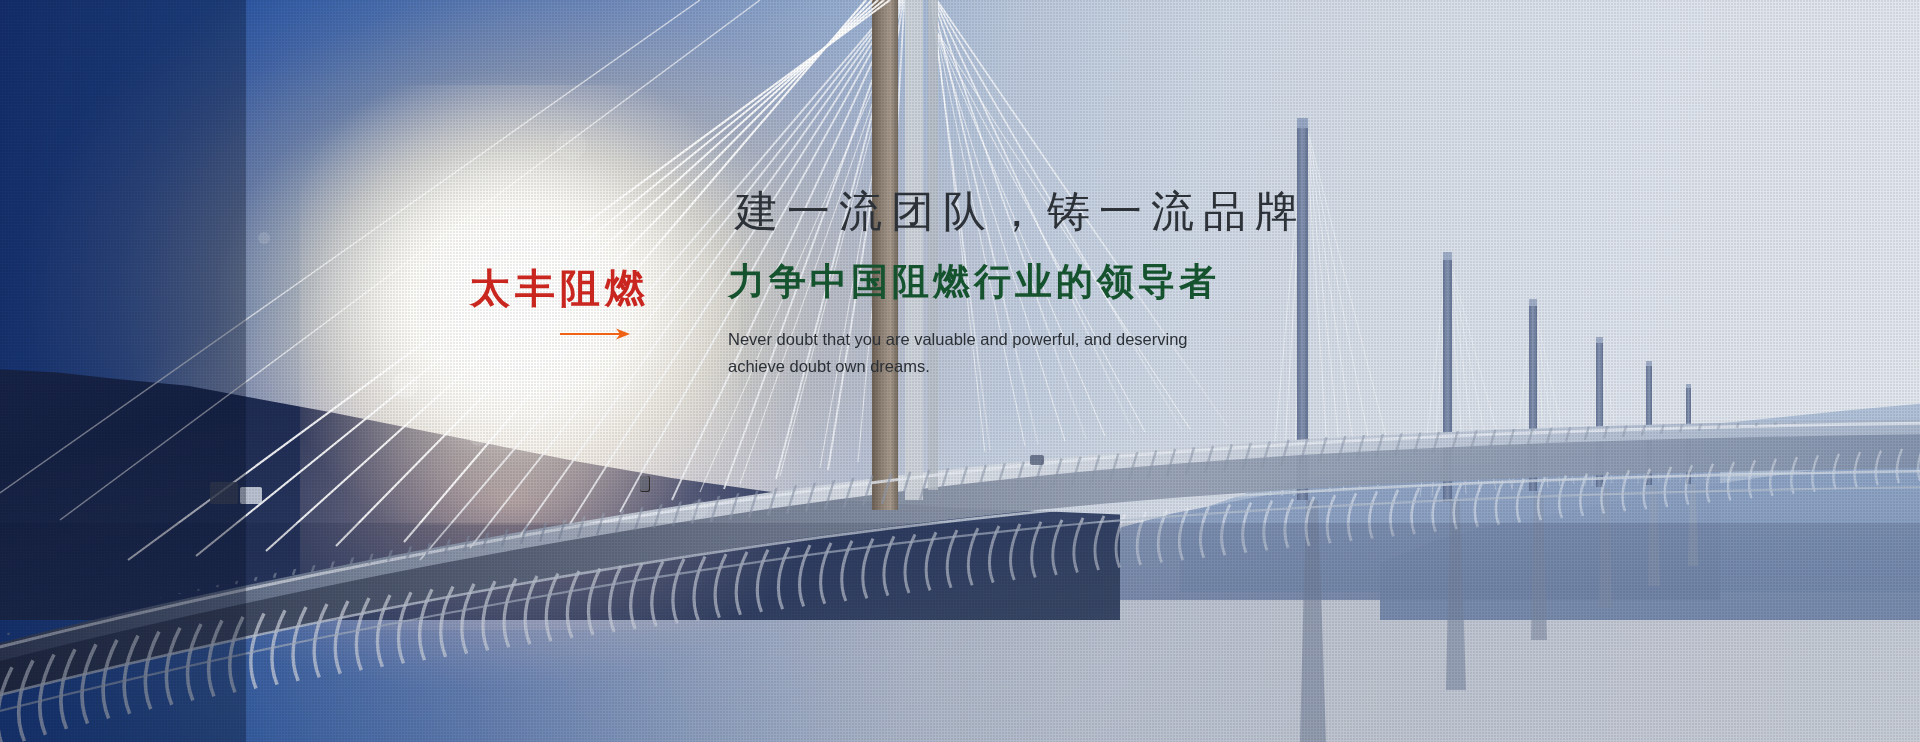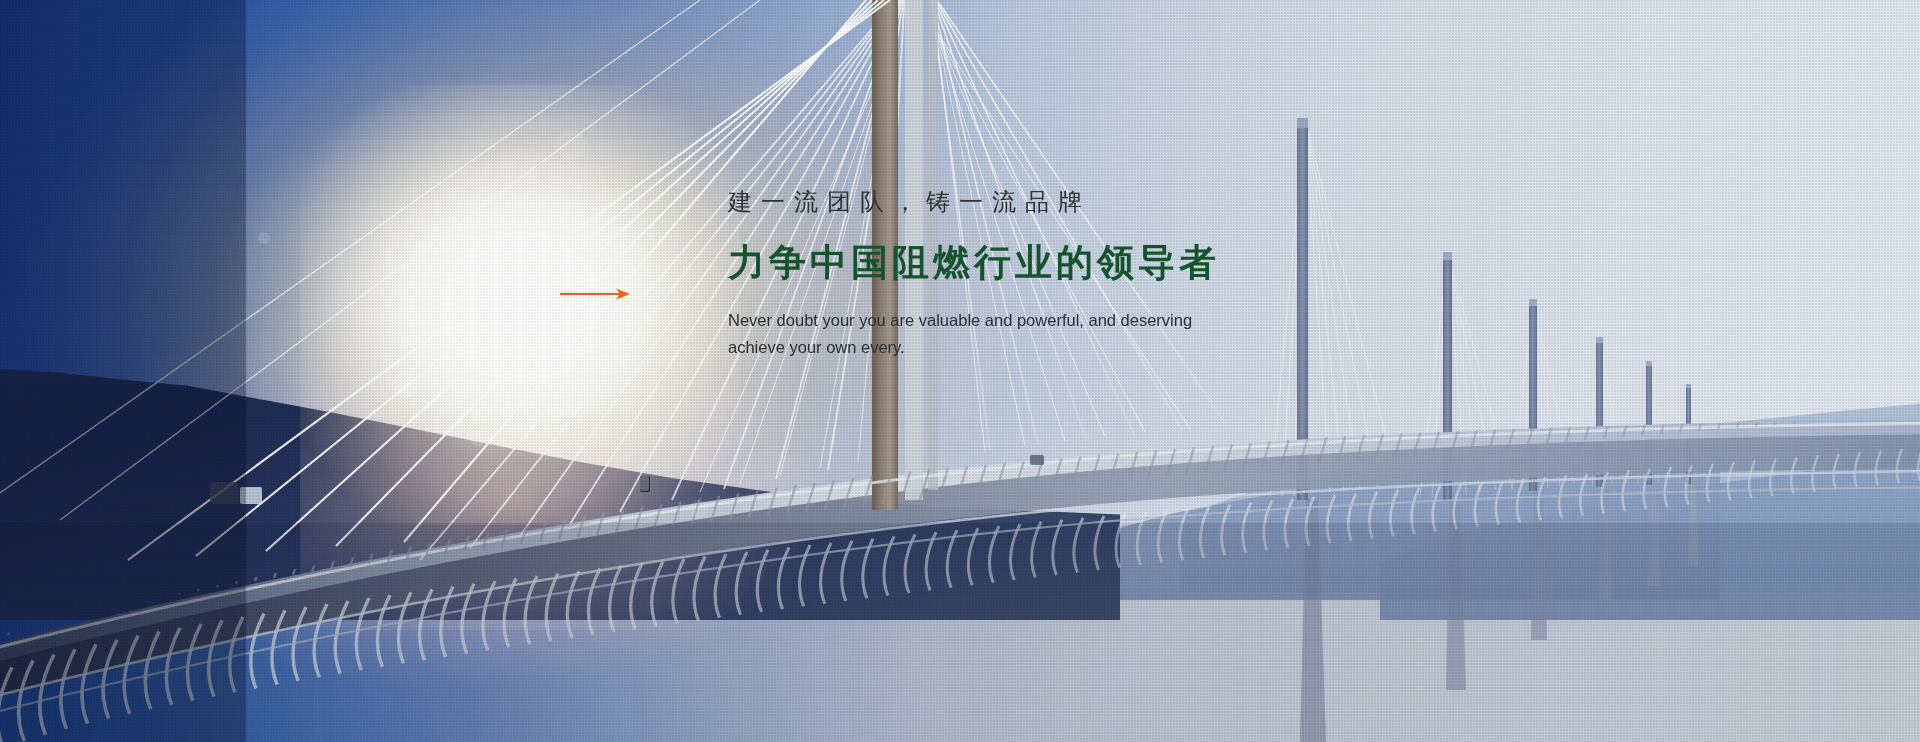--- a/index.html
+++ b/index.html
@@ -123,22 +123,22 @@
     font-weight:700;font-size:40px;letter-spacing:5px;
     color:#c9261f;line-height:1;white-space:nowrap;
     text-shadow:0 1px 0 rgba(255,255,255,.35);
   }
   #logoArrow{position:relative;margin-top:20px;margin-left:90px;width:72px;height:12px;}
   #logoArrow svg{display:block;}
 
   #copy{position:absolute;left:728px;top:190px;width:700px;}
   #headline1{
     font-family:"Liberation Serif","DejaVu Serif",serif;
-    font-size:24px;letter-spacing:9px;color:#2d3238;
-    line-height:1;white-space:nowrap;font-weight:400;
+    font-size:43px;letter-spacing:9px;color:#2d3238;
+    line-height:1;white-space:nowrap;font-weight:400;margin-left:7px;
   }
   #headline2{
     font-family:"Liberation Sans","DejaVu Sans",sans-serif;
     font-size:37px;letter-spacing:4px;color:#14532d;font-weight:700;
     line-height:1;white-space:nowrap;margin-top:30px;
   }
   #body{
     margin-top:26px;
     font-family:"Liberation Sans","DejaVu Sans",sans-serif;
     font-size:16.5px;color:#2b3036;line-height:27px;font-weight:400;
@@ -568,31 +568,32 @@
   <div class="fleck" style="left:556px;top:130px;width:30px;height:30px;opacity:.35;"></div>
 
   <div id="bottomShade"></div>
   <div id="leftShade"></div>
 
   <div class="layer" id="halftone"></div>
 
   <div id="content">
 
     <div id="logoBlock">
+      <div id="logoText">太丰阻燃</div>
       <div id="logoArrow">
         <svg width="72" height="12" viewBox="0 0 72 12" xmlns="http://www.w3.org/2000/svg">
           <path d="M0 6 L62 6" stroke="#ef6113" stroke-width="2.2" fill="none"></path>
           <path d="M56 0.5 L70 6 L56 11.5 L60 6 Z" fill="#ef6113"></path>
         </svg>
       </div>
     </div>
 
     <div id="copy">
       <div id="headline1">建一流团队，铸一流品牌</div>
       <div id="headline2">力争中国阻燃行业的领导者</div>
       <div id="body">
-        <span>Never doubt your you are valuable and powerful, and deserving</span>
-        <span>achieve your own every.</span>
+        <span>Never doubt that you are valuable and powerful, and deserving</span>
+        <span>achieve doubt own dreams.</span>
       </div>
     </div>
 
   </div>
 </div>
 
 </body></html>

